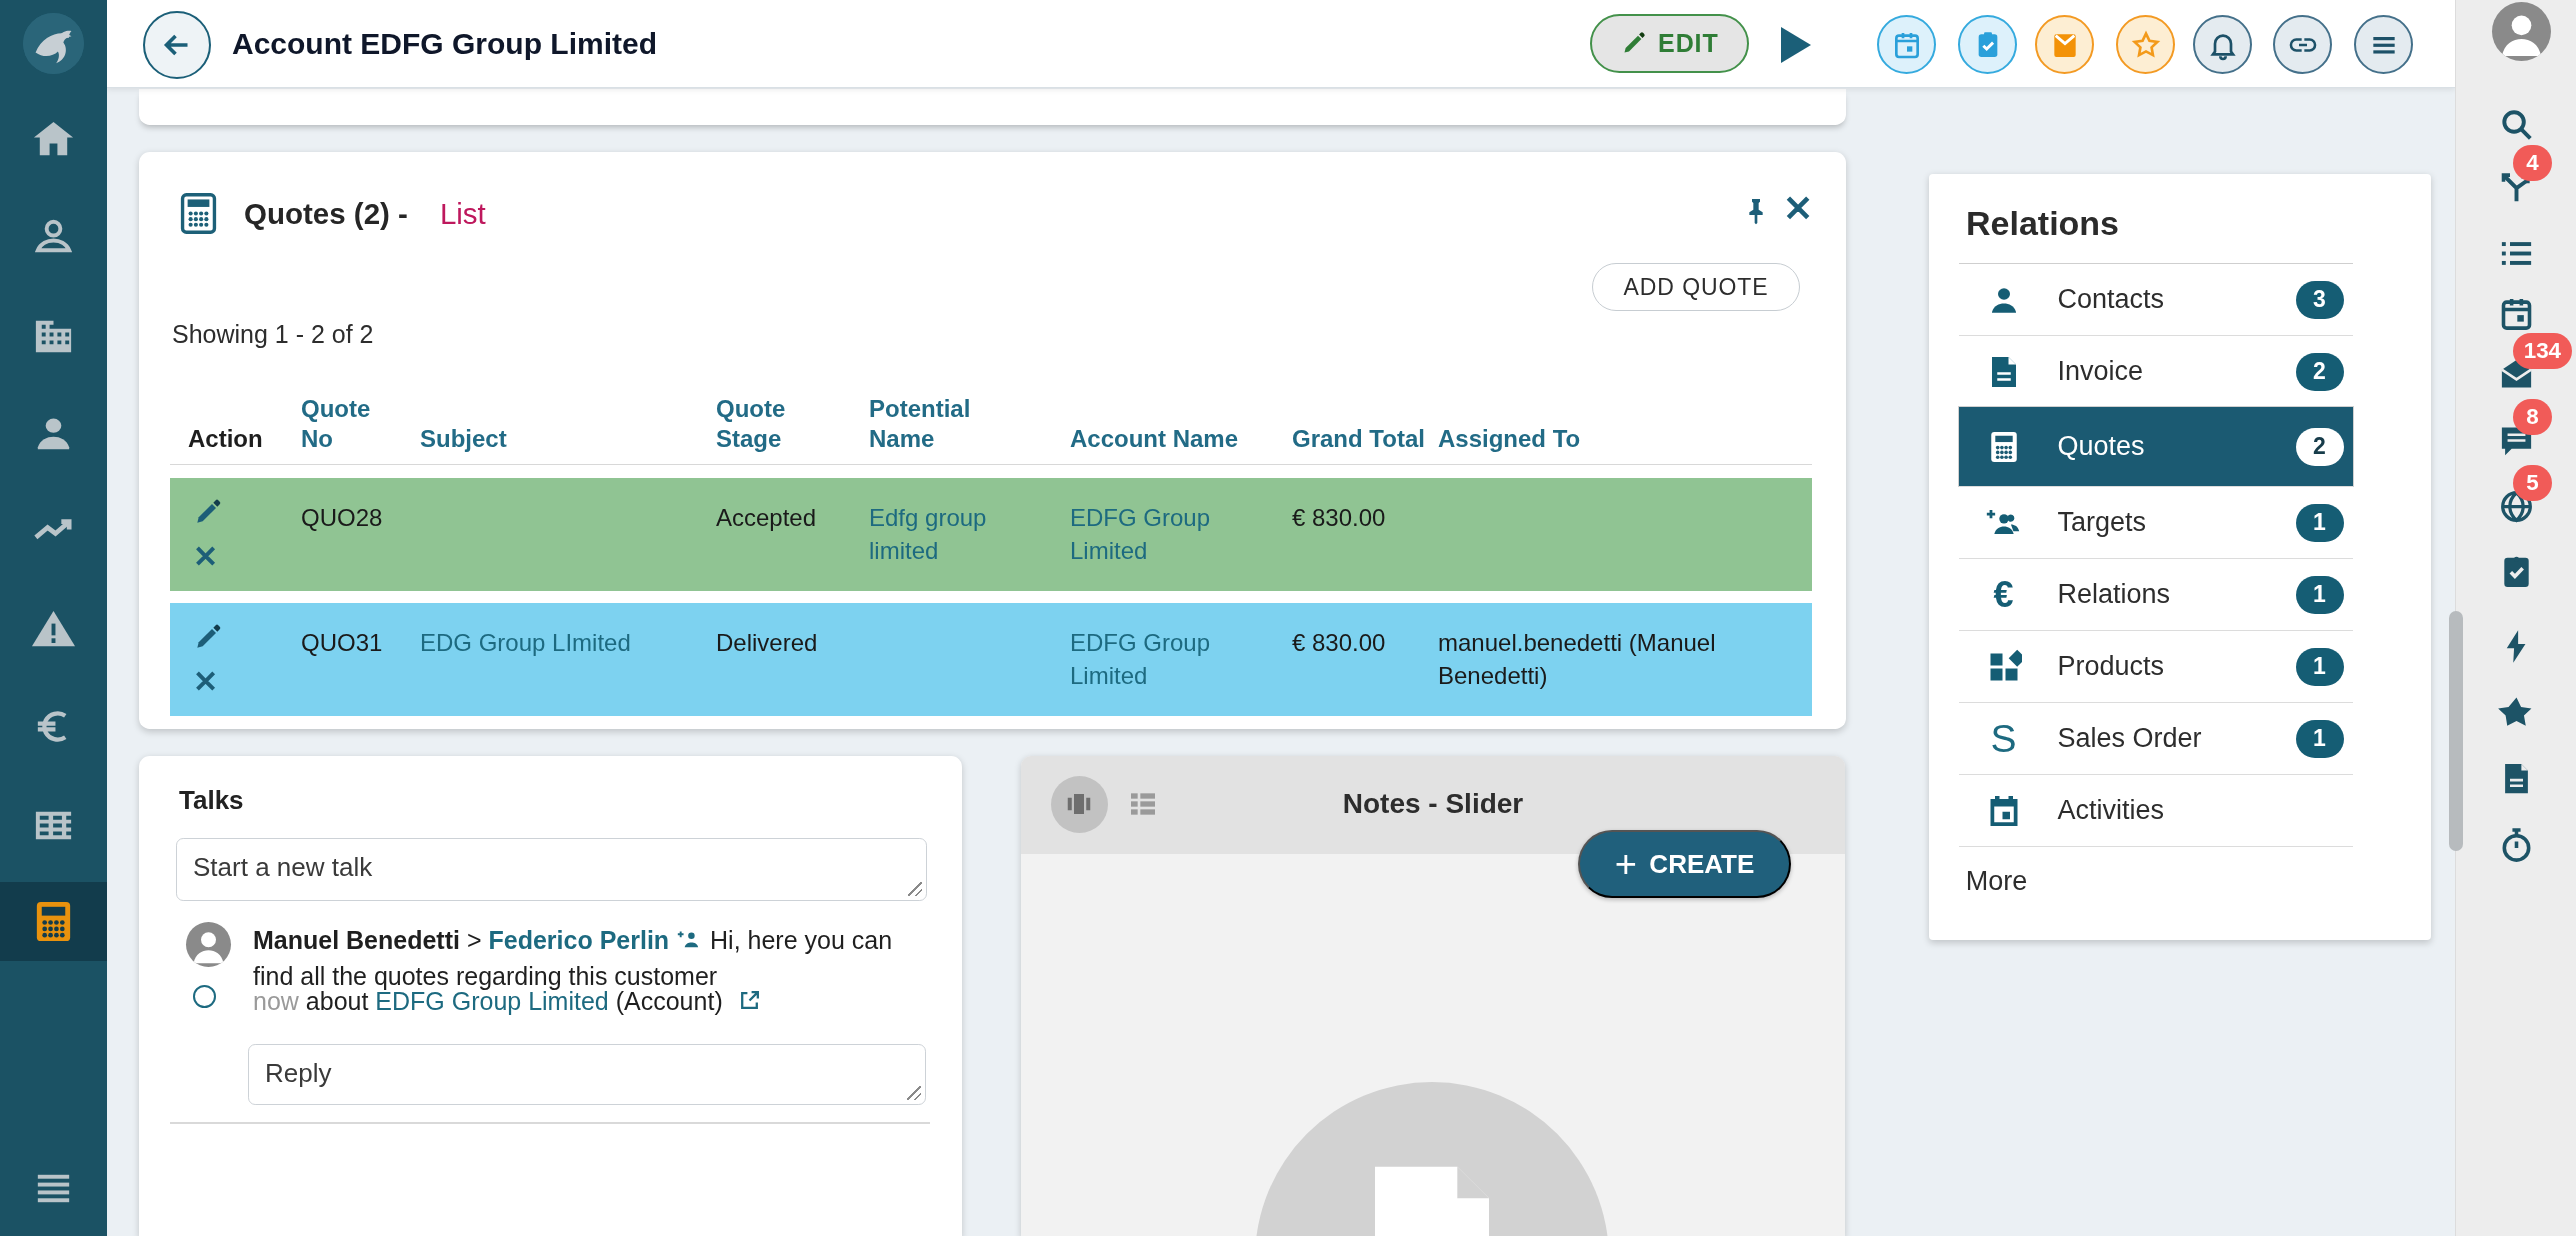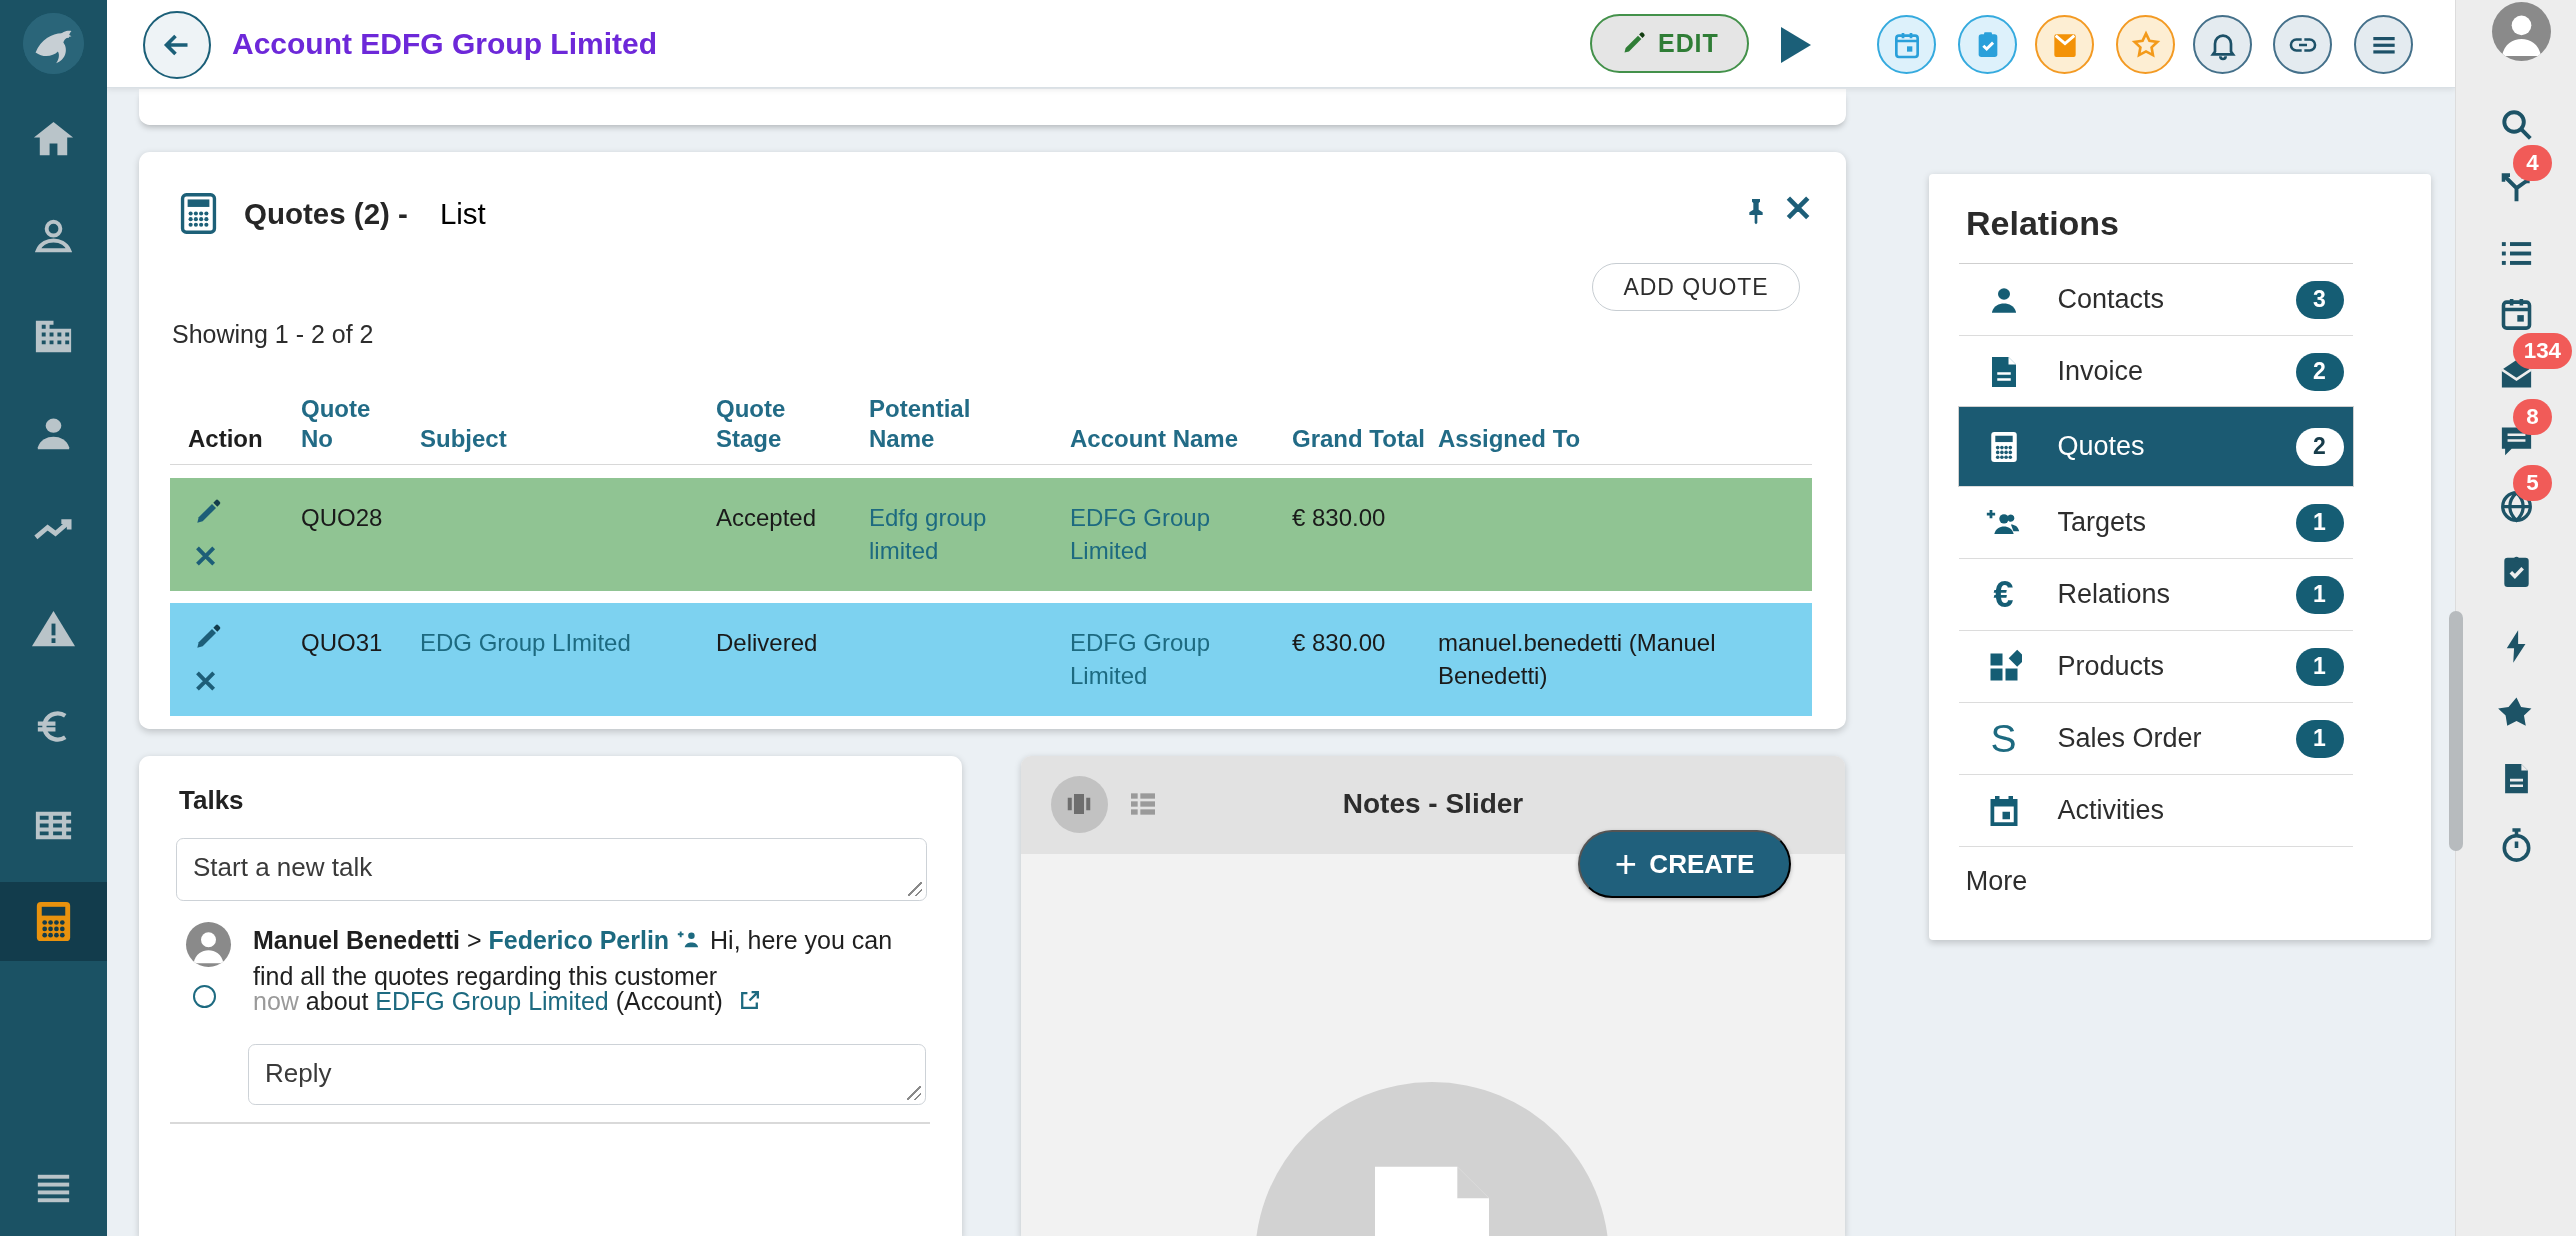--- a/index.html
+++ b/index.html
@@ -12,21 +12,21 @@
   .logo { position:absolute; left:23px; top:12.5px; width:61px; height:61px; border-radius:50%; background:#2a6579; overflow:hidden; }
   .side-icon { position:absolute; left:0; width:107px; height:82px; display:flex; align-items:center; justify-content:center; color:#b9c4c9; cursor:pointer; }
   .side-icon svg { width:47px; height:47px; }
   .side-active { background:#123c4c; height:79px; }
   .side-active svg { color:#e8920e; }
 
   
   .header { position:absolute; left:107px; top:0; width:2348px; height:88px; background:#fff; border-bottom:1.8px solid #d9e0e5; box-shadow:0 2.7px 5.4px rgba(0,0,0,.08); z-index:20; display:flex; align-items:center; }
   .back-btn { position:absolute; left:36px; top:10.7px; width:68px; height:68px; border-radius:50%; border:2.7px solid #1b5f78; background:#eef3f6; color:#1b5f78; display:flex; align-items:center; justify-content:center; cursor:pointer; }
   .back-btn svg { width:36px; height:36px; }
-  .page-title { position:absolute; left:125px; top:0; height:88px; display:flex; align-items:center; font-size:30px; font-weight:700; color:#6d28d9; }
+  .page-title { position:absolute; left:125px; top:0; height:88px; display:flex; align-items:center; font-size:30px; font-weight:700; color:#0f172a; }
   .edit-btn { position:absolute; left:1483px; top:14.3px; width:159px; height:59px; border-radius:29.5px; background:#e5e5e5; border:2.7px solid #43914a; color:#2f7d36; font-size:25px; font-weight:700; display:flex; align-items:center; justify-content:center; gap:10.7px; cursor:pointer; letter-spacing:0.9px; }
   .play-ico { position:absolute; left:1674px; top:27px; width:0; height:0; border-left:30px solid #1b5f78; border-top:18px solid transparent; border-bottom:18px solid transparent; cursor:pointer; }
   .hcircle { position:absolute; top:15px; width:59px; height:59px; border-radius:50%; display:flex; align-items:center; justify-content:center; cursor:pointer; }
   .hcircle svg { width:32px; height:32px; }
   .hc-blue   { background:#ddf1fb; border:2.7px solid #35aade; color:#2aa0da; }
   .hc-orange { background:#fdeed3; border:2.7px solid #f39a23; color:#f39207; }
   .hc-slate  { background:#e4ebf0; border:2.7px solid #44708a; color:#1d5168; }
 
   
   .rstrip { position:absolute; left:2455px; top:0; width:121px; height:1236px; background:#ededed; border-left:0.9px solid #dcdcdc; z-index:25; }
@@ -38,21 +38,21 @@
 
   
   .card { position:absolute; background:#fff; border-radius:10.7px; box-shadow:0 2.7px 7.2px rgba(0,0,0,.18); }
   .partial-card { left:139px; top:89px; width:1707px; height:36px; border-radius:0 0 10.7px 10.7px; box-shadow:0 4.5px 6.3px -2.7px rgba(0,0,0,.25); }
 
   
   .quotes-panel { left:139px; top:152px; width:1707px; height:577px; }
   .qp-title { position:absolute; left:37px; top:39px; display:flex; align-items:center; gap:23px; }
   .qp-title svg { width:45px; height:45px; color:#1d6078; }
   .qp-title .t-bold { font-size:29.5px; font-weight:700; color:#262626; }
-  .qp-title .t-reg  { font-size:29.5px; font-weight:400; color:#000000; margin-left:9px; }
+  .qp-title .t-reg  { font-size:29.5px; font-weight:400; color:#be185d; margin-left:9px; }
   .pin-ico  { position:absolute; left:1601px; top:43px; width:32px; height:32px; color:#1d5e78; cursor:pointer; }
   .close-ico{ position:absolute; left:1644px; top:41px; font-size:36px; font-weight:700; color:#1d5e78; cursor:pointer; line-height:32px; }
   .qp-showing { position:absolute; left:33px; top:168px; font-size:25px; color:#2d2d2d; }
   .addquote-btn { position:absolute; left:1453px; top:111px; width:208px; height:48px; border-radius:24px; border:1.8px solid #c7cdd2; background:#fff; font-size:23px; color:#2d2d2d; letter-spacing:0.9px; display:flex; align-items:center; justify-content:center; cursor:pointer; }
 
   .qtable { position:absolute; left:31px; top:225px; width:1642px; }
   .qhead { position:relative; height:88px; border-bottom:1.8px solid #d8d8d8; }
   .qhead .cell { position:absolute; bottom:10.7px; font-size:24px; font-weight:700; color:#226b86; line-height:29.5px; }
   .qhead .cell.dark { color:#1e1e1e; }
   .qrow { position:relative; height:113px; margin-top:12.5px; }

